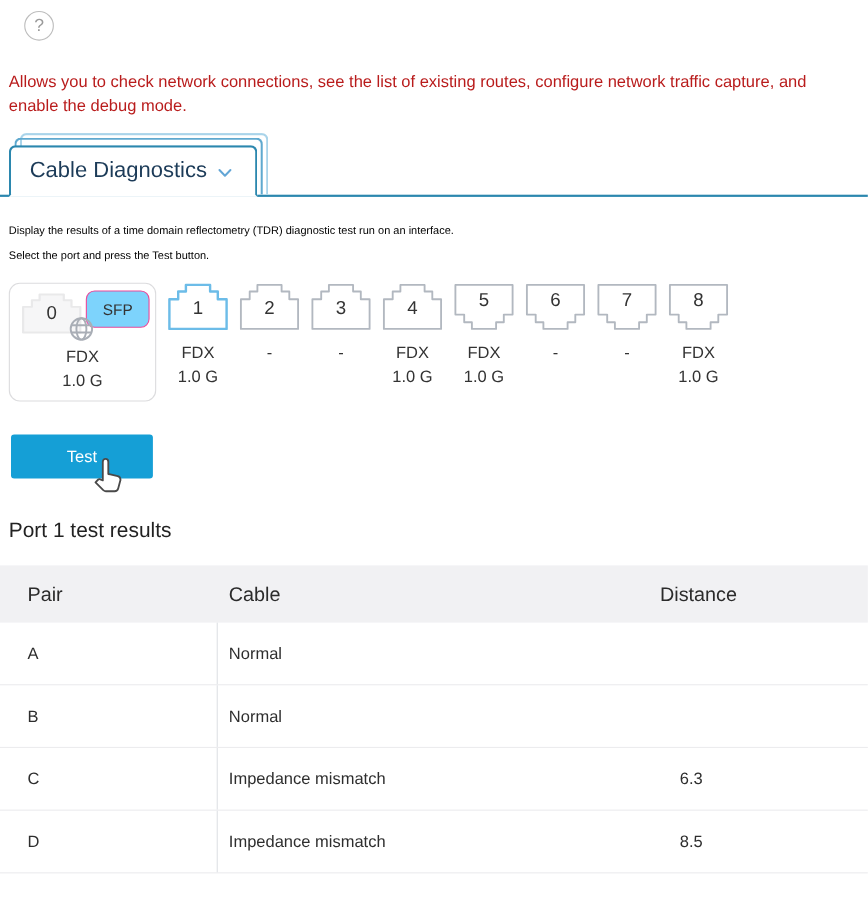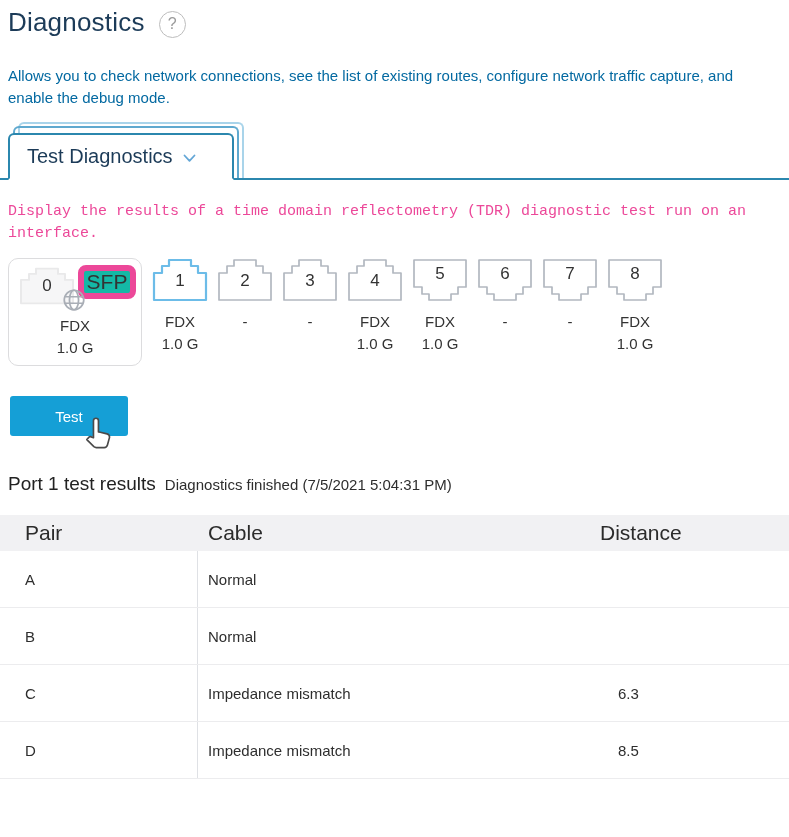--- a/index.html
+++ b/index.html
@@ -8,108 +8,108 @@
 
   .page { position:relative; width:789px; height:837px; }
 
   
   .hdr { display:flex; align-items:center; padding:7px 8px 0 8px; }
   .title { font-size:26px; font-weight:500; color:#1c3b58; letter-spacing:.2px; }
   .help { width:27px; height:27px; border:1.5px solid #bdbdbd; border-radius:50%;
           margin-left:14px; margin-top:3px; display:flex; align-items:center; justify-content:center;
           color:#9a9a9a; font-size:16px; cursor:pointer; }
 
-  .intro { margin:27px 8px 0 8px; max-width:775px; font-size:15px; line-height:22px; color:#0369a1; }
+  .intro { margin:27px 8px 0 8px; max-width:775px; font-size:15px; line-height:22px; color:#b91c1c; }
 
   
   .tabbar { position:relative; margin-top:13px; height:58px; border-bottom:2px solid #2b87ae; }
   .ghost { position:absolute; bottom:0; width:226px; background:transparent;
            border:2px solid; border-bottom:none; border-radius:6px 6px 0 0; }
   .ghost.g2 { left:18px; top:0;  border-color:#a9d4ea; }
   .ghost.g1 { left:13px; top:4px; border-color:#5fa9cf; }
   .tab { position:absolute; left:8px; top:11px; bottom:-2px; width:226px;
          background:#fff; border:2px solid #2b87ae; border-bottom:2px solid #fff;
          border-radius:6px 6px 0 0; display:flex; align-items:center; gap:10px;
          padding:0 14px 0 17px; cursor:pointer; }
   .tab-label { font-size:20px; color:#1c3b58; }
   .chev { margin-top:4px; }
 
-  .tdr { margin:21px 8px 0 8px; max-width:778px; font-size:15px; line-height:22px; color:#ec4899;font-family:Liberation Mono, monospace; }
+  .tdr { margin:21px 8px 0 8px; max-width:778px; font-size:10px; line-height:22px; color:#000000; }
 
   
   .ports { display:flex; align-items:flex-start; margin:13px 0 0 8px; }
   .combo { position:relative; width:134px; height:108px; border:1px solid #dcdcde;
            border-radius:10px; margin-right:10px; cursor:pointer; }
   .combo .jack0 { position:absolute; left:10px; top:8px; }
   .sfp { position:absolute; left:69px; top:6px; width:58px; height:34px; border-radius:8px;
-         background:#14b8a6; border:6px solid #ec4899; display:flex; align-items:center;
-         justify-content:center; font-size:21px; color:#333; cursor:pointer; }
+         background:#7dd3fc; border:1px solid #ec4899; display:flex; align-items:center;
+         justify-content:center; font-size:14px; color:#333; cursor:pointer; }
   .num0 { position:absolute; left:10px; top:17px; width:56px; text-align:center;
           font-size:17px; color:#333; }
   .globe { position:absolute; left:52px; top:28px; }
   .combo-label { position:absolute; left:0; right:0; top:56px; text-align:center;
                  font-size:15px; line-height:22px; color:#333; }
 
   .port { position:relative; width:56px; margin-right:9px; cursor:pointer; }
   .port .jackwrap { position:relative; height:44px; }
   .port.down .jackwrap svg { transform:scaleY(-1); }
   .port .num { position:absolute; left:0; width:100%; text-align:center; top:13px;
                font-size:17px; color:#333; }
   .port.down .num { top:6px; }
   .port .plabel { margin-top:9px; text-align:center; font-size:15px; line-height:22px; color:#333; }
 
   
   .btn-row { position:relative; margin:30px 0 0 10px; }
-  .test-btn { width:118px; height:40px; background:#159fd6; border:none; border-radius:3px;
+  .test-btn { width:129px; height:40px; background:#159fd6; border:none; border-radius:3px;
               color:#fff; font-size:15px; font-family:inherit; cursor:pointer; }
   .cursor { position:absolute; left:72px; top:20px; pointer-events:none; }
 
   
-  .results-hdr { display:flex; align-items:center; margin:37px 8px 0 8px; gap:9px; }
+  .results-hdr { display:flex; align-items:flex-end; margin:37px 8px 0 8px; gap:22px; }
   .results-title { font-size:19px; color:#222; }
   .results-status { font-size:15px; color:#2e2e2e; }
 
   .tbl { margin-top:20px; width:789px; }
-  .thead { display:grid; grid-template-columns:198px 392px 1fr; height:36px;
-           background:#f1f1f3; align-items:center; font-size:21px; color:#2b2b2b; }
+  .thead { display:grid; grid-template-columns:198px 392px 1fr; height:52px;
+           background:#f1f1f3; align-items:center; font-size:18px; color:#2b2b2b; }
   .thead .c1 { padding-left:25px; }
   .thead .c2 { padding-left:10px; }
   .thead .c3 { padding-left:10px; }
   .trow { display:grid; grid-template-columns:198px 392px 1fr; height:57px;
           align-items:center; font-size:15px; color:#2e2e2e; border-bottom:1px solid #ececee; }
   .trow .c1 { padding-left:25px; align-self:stretch; display:flex; align-items:center;
               border-right:1px solid #dfe1e5; }
   .trow .c2 { padding-left:10px; }
   .trow .c3 { padding-left:28px; }
 </style>
 </head>
 <body>
 
 <div class="page">
 
   <div class="hdr">
-    <span class="title">Diagnostics</span>
     <span class="help">?</span>
   </div>
 
   <div class="intro">Allows you to check network connections, see the list of existing routes, configure network traffic capture, and enable the debug mode.</div>
 
   <div class="tabbar">
     <div class="ghost g2"></div>
     <div class="ghost g1"></div>
     <div class="tab">
-      <span class="tab-label">Test Diagnostics</span>
+      <span class="tab-label">Cable Diagnostics</span>
       <svg class="chev" width="13" height="9" viewBox="0 0 13 9">
         <path d="M1.5 1.5 L6.5 6.8 L11.5 1.5" fill="none" stroke="#63a6d6" stroke-width="1.8" stroke-linecap="round" stroke-linejoin="round"></path>
       </svg>
     </div>
   </div>
 
   <div class="tdr">
     <div>Display the results of a time domain reflectometry (TDR) diagnostic test run on an interface.</div>
+    <div>Select the port and press the Test button.</div>
   </div>
 
   <div class="ports">
     <div class="combo">
       <svg class="jack0" width="56" height="38" viewBox="0 0 56 44" preserveAspectRatio="none">
         <path d="M2 42 H54 V15 H46 V8 H39 V2 H17 V8 H10 V15 H2 Z" fill="#f6f6f7" stroke="#e9e9ea" stroke-width="2" stroke-linejoin="round"></path>
       </svg>
       <span class="num0">0</span>
       <div class="sfp">
         <span>SFP</span>
@@ -227,21 +227,20 @@
 
   <div class="btn-row">
     <button class="test-btn">Test</button>
     <svg class="cursor" width="34" height="36" viewBox="0 0 24 26">
       <path d="M9.8 1.6c1 0 1.8.8 1.8 1.8v8.1l1.3.2 4.9 1.2c1.1.3 1.8 1.2 1.8 2.3 0 .2 0 .4-.1.6l-1.4 5.2c-.3 1.1-1.2 1.8-2.3 1.8H10c-.6 0-1.2-.3-1.7-.7l-5.1-5.1 1.8-1.9c.2-.2.6-.3.9-.2l2.1.8V3.4c0-1 .8-1.8 1.8-1.8z" fill="#fff" stroke="#4a4a4a" stroke-width="1.2" stroke-linejoin="round"></path>
     </svg>
   </div>
 
   <div class="results-hdr">
     <span class="results-title">Port 1 test results</span>
-    <span class="results-status">Diagnostics finished (7/5/2021 5:04:31 PM)</span>
   </div>
 
   <div class="tbl">
     <div class="thead">
       <div class="c1">Pair</div>
       <div class="c2">Cable</div>
       <div class="c3">Distance</div>
     </div>
     <div id="tbody">
         <div class="trow">

